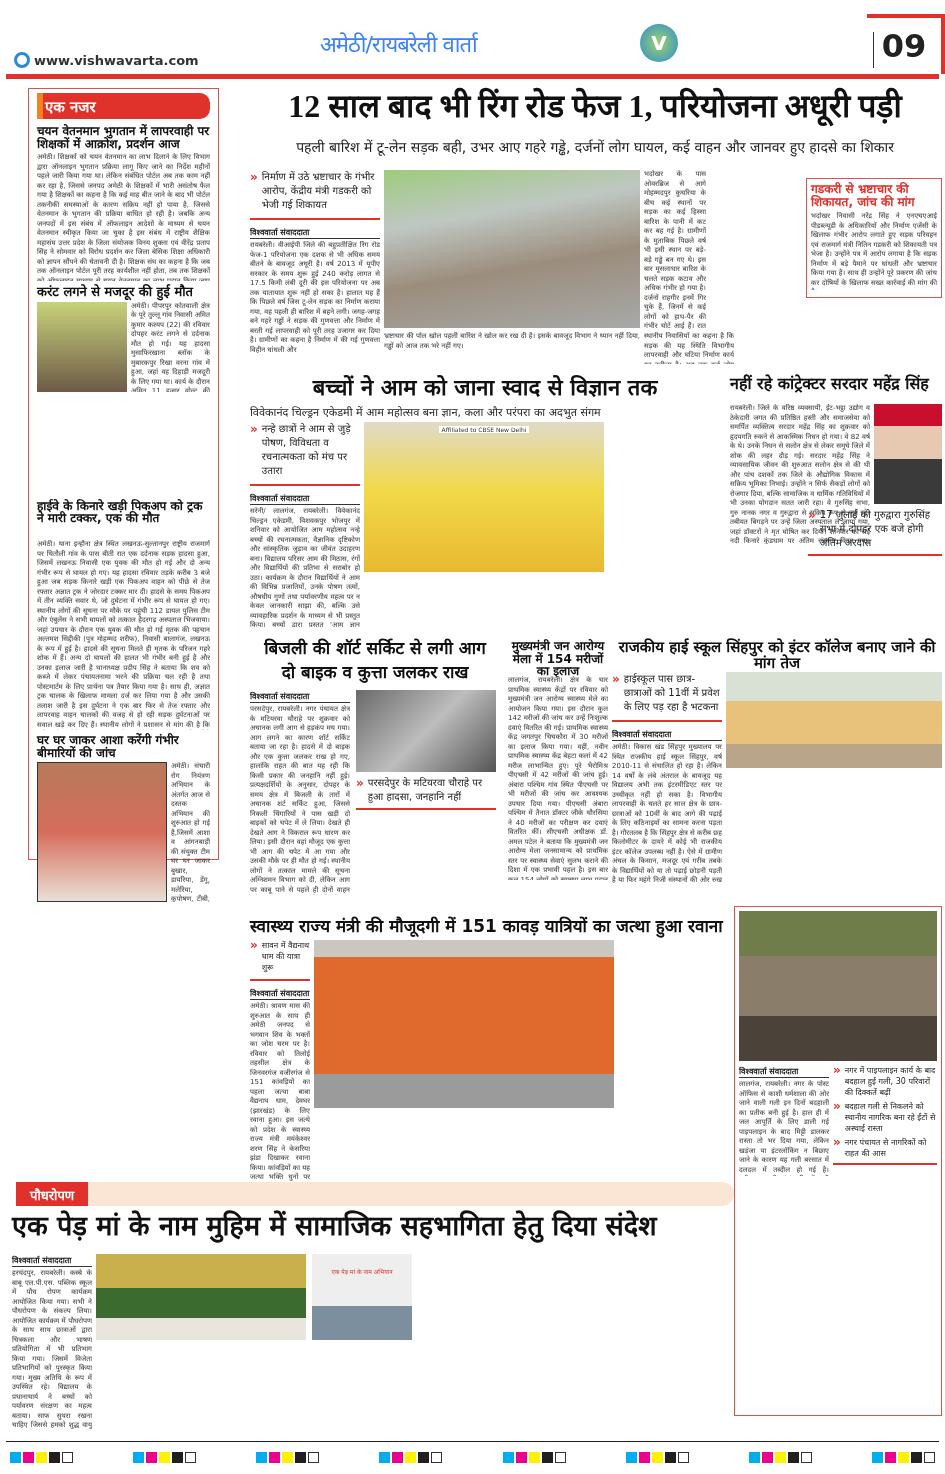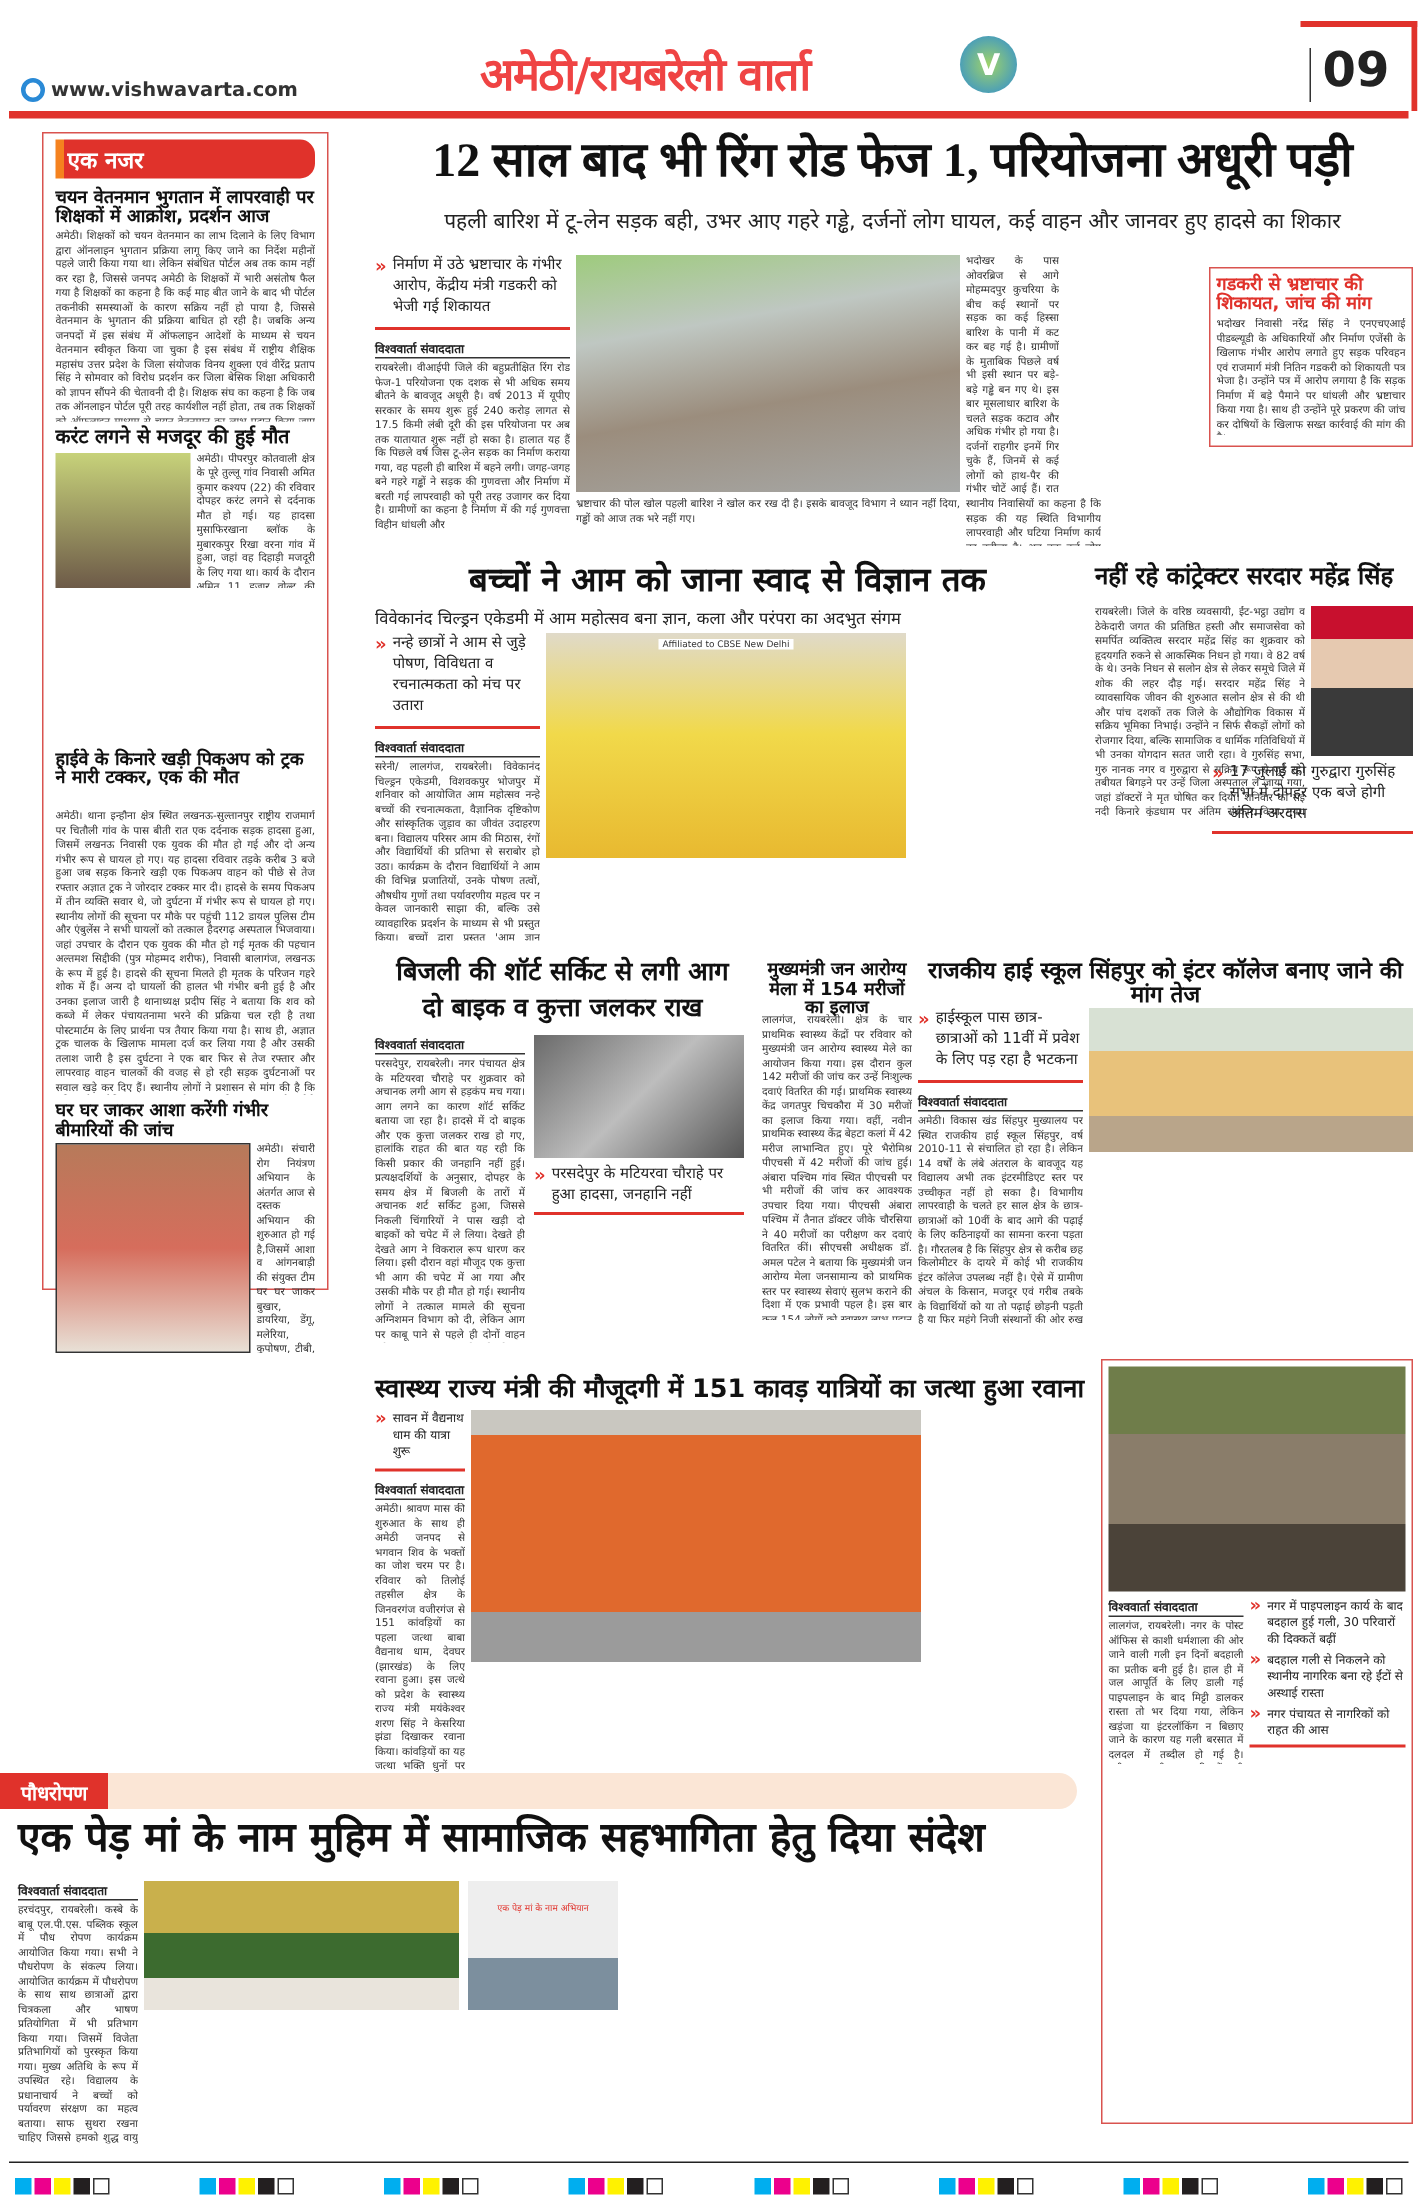--- a/index.html
+++ b/index.html
@@ -1,20 +1,20 @@
 <!DOCTYPE html>
 <html><head>
 <meta charset="utf-8">
 <style>
 *{box-sizing:border-box;margin:0;padding:0}
 body{width:945px;height:1474px;background:#fff;font-family:"DejaVu Sans",sans-serif;color:#222;position:relative;overflow:hidden}
 .abs{position:absolute}
 .hdr-url{left:14px;top:52px;font-size:13px;font-weight:bold;color:#333;display:flex;align-items:center;gap:4px}
 .ie{width:16px;height:16px;border-radius:50%;border:3px solid #2a8ad6;display:inline-block}
-.hdr-title{left:320px;top:28px;font-size:30px;font-weight:bold;color:#ef4444;letter-spacing:-1px}
+.hdr-title{left:320px;top:28px;font-size:22px;font-weight:normal;color:#3b82f6;letter-spacing:-1px}
 .brand{left:640px;top:24px;display:flex;align-items:center;gap:6px}
 .logo{width:38px;height:38px;border-radius:50%;background:radial-gradient(circle,#9fd36a,#2a8ad6);color:#fff;font-weight:bold;display:flex;align-items:center;justify-content:center;font-size:20px}
 .brand-name{font-size:24px;font-weight:bold;color:#222}
 .brand-date{font-size:9px;color:#333;margin-top:2px}
 .pageno{right:0;top:14px;width:78px;height:60px;border-top:4px solid #e0322b;border-right:4px solid #e0322b;font-size:32px;font-weight:bold;display:flex;align-items:center;justify-content:center;color:#222}
 .pageno .sep{position:absolute;left:6px;top:14px;width:1px;height:36px;background:#333}
 .redline{left:6px;top:74px;width:933px;height:5px;background:#e0322b}
 .box{border:1.5px solid #d9534f}
 .text{font-size:7px;line-height:9.5px;color:#333;text-align:justify;overflow:hidden}
 .h1{font-weight:bold;color:#111;line-height:1.05}
@@ -178,21 +178,21 @@
       <div class="bullet" style="font-size:8px;line-height:11px;margin-top:3px;">
           <span class="ch">»</span>
           <span>नगर पंचायत से नागरिकों को राहत की आस</span>
         </div>
       <div class="rule" style="margin-top:4px;"></div>
     </div>
   </div>
   <div class="text" style="height:170px;margin-top:4px;"></div>
 </div>
 
-<div class="abs" style="left:0;top:1182px;width:718px;height:24px;background:#fbe6d6;display:flex;align-items:center;border-radius:0 12px 12px 0;">
+<div class="abs" style="left:16px;top:1182px;width:718px;height:24px;background:#fbe6d6;display:flex;align-items:center;border-radius:0 12px 12px 0;">
   <span class="tag" style="padding:4px 14px;font-size:13px;height:24px;">पौधरोपण</span>
 </div>
 <div class="abs h1" style="left:12px;top:1212px;width:718px;font-size:27px;">एक पेड़ मां के नाम मुहिम में सामाजिक सहभागिता हेतु दिया संदेश</div>
 <div class="abs" style="left:12px;top:1254px;width:80px;">
   <div class="byline">विश्ववार्ता संवाददाता</div>
   <div class="text" style="height:160px">हरचंदपुर, रायबरेली। कस्बे के बाबू एल.पी.एस. पब्लिक स्कूल में पौध रोपण कार्यक्रम आयोजित किया गया। सभी ने पौधरोपण के संकल्प लिया। आयोजित कार्यक्रम में पौधरोपण के साथ साथ छात्राओं द्वारा चित्रकला और भाषण प्रतियोगिता में भी प्रतिभाग किया गया। जिसमें विजेता प्रतिभागियों को पुरस्कृत किया गया। मुख्य अतिथि के रूप में उपस्थित रहे। विद्यालय के प्रधानाचार्य ने बच्चों को पर्यावरण संरक्षण का महत्व बताया। साफ सुथरा रखना चाहिए जिससे हमको शुद्ध वायु मिल सके। वन वृक्षारोपण के महत्व को भी समझाया। विद्यालय की प्रधानाचार्या ने बच्चों को कुछ पंक्तियों के माध्यम से यह सीखने का प्रयास किया कि किस तरह से हमें अपने पर्यावरण को बचाना चाहिए। इस अवसर पर शिक्षिका अनुराधा, शिक्षिका रश्मि, ममता, आदि व अभिभावक भी उपस्थित रहे।</div>
 </div>
 <div class="abs photo" style="left:96px;top:1254px;width:210px;height:86px;background:linear-gradient(#c9b04c 0 40%,#3c6b2f 40% 75%,#e9e4dc 75%);"></div>
 <div class="abs photo" style="left:312px;top:1254px;width:100px;height:86px;background:linear-gradient(#eee 0 60%,#7c8f9e 60%);">
   <div style="font-size:6px;color:#e0322b;text-align:center;margin-top:14px;">एक पेड़ मां के नाम अभियान</div>

